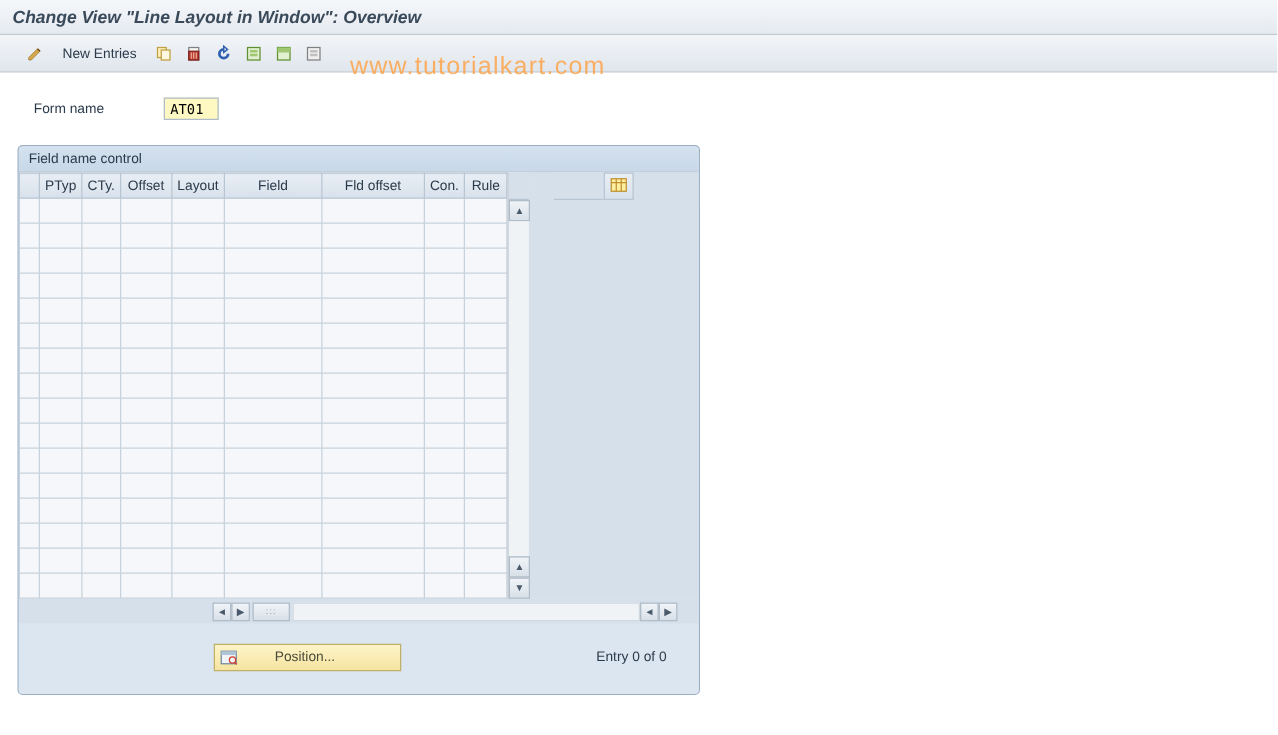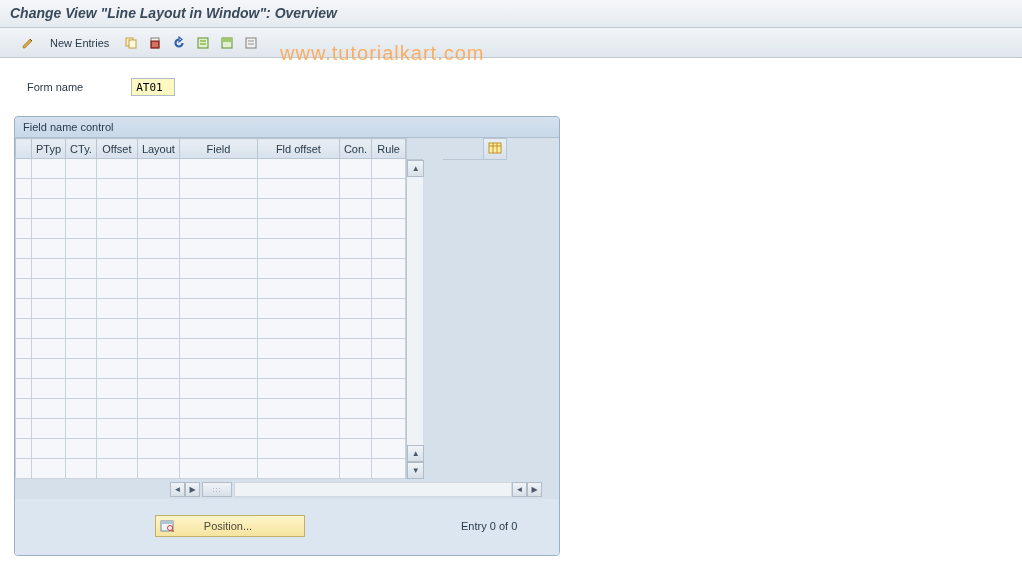--- a/index.html
+++ b/index.html
@@ -227,20 +227,21 @@
       border: 1px solid #c0b068;
       padding: 2px 6px 2px 2px;
       cursor: pointer;
       width: 150px;
       height: 22px;
       justify-content: center;
       gap: 6px;
       font-size: 11px;
       color: #4a4a3a;
       position: relative;
+      margin-left: 16px;
     }
     .position-btn .icon-slot {
       position: absolute;
       left: 3px;
       width: 16px;
       height: 16px;
       display: flex;
       align-items: center;
       justify-content: center;
     }

